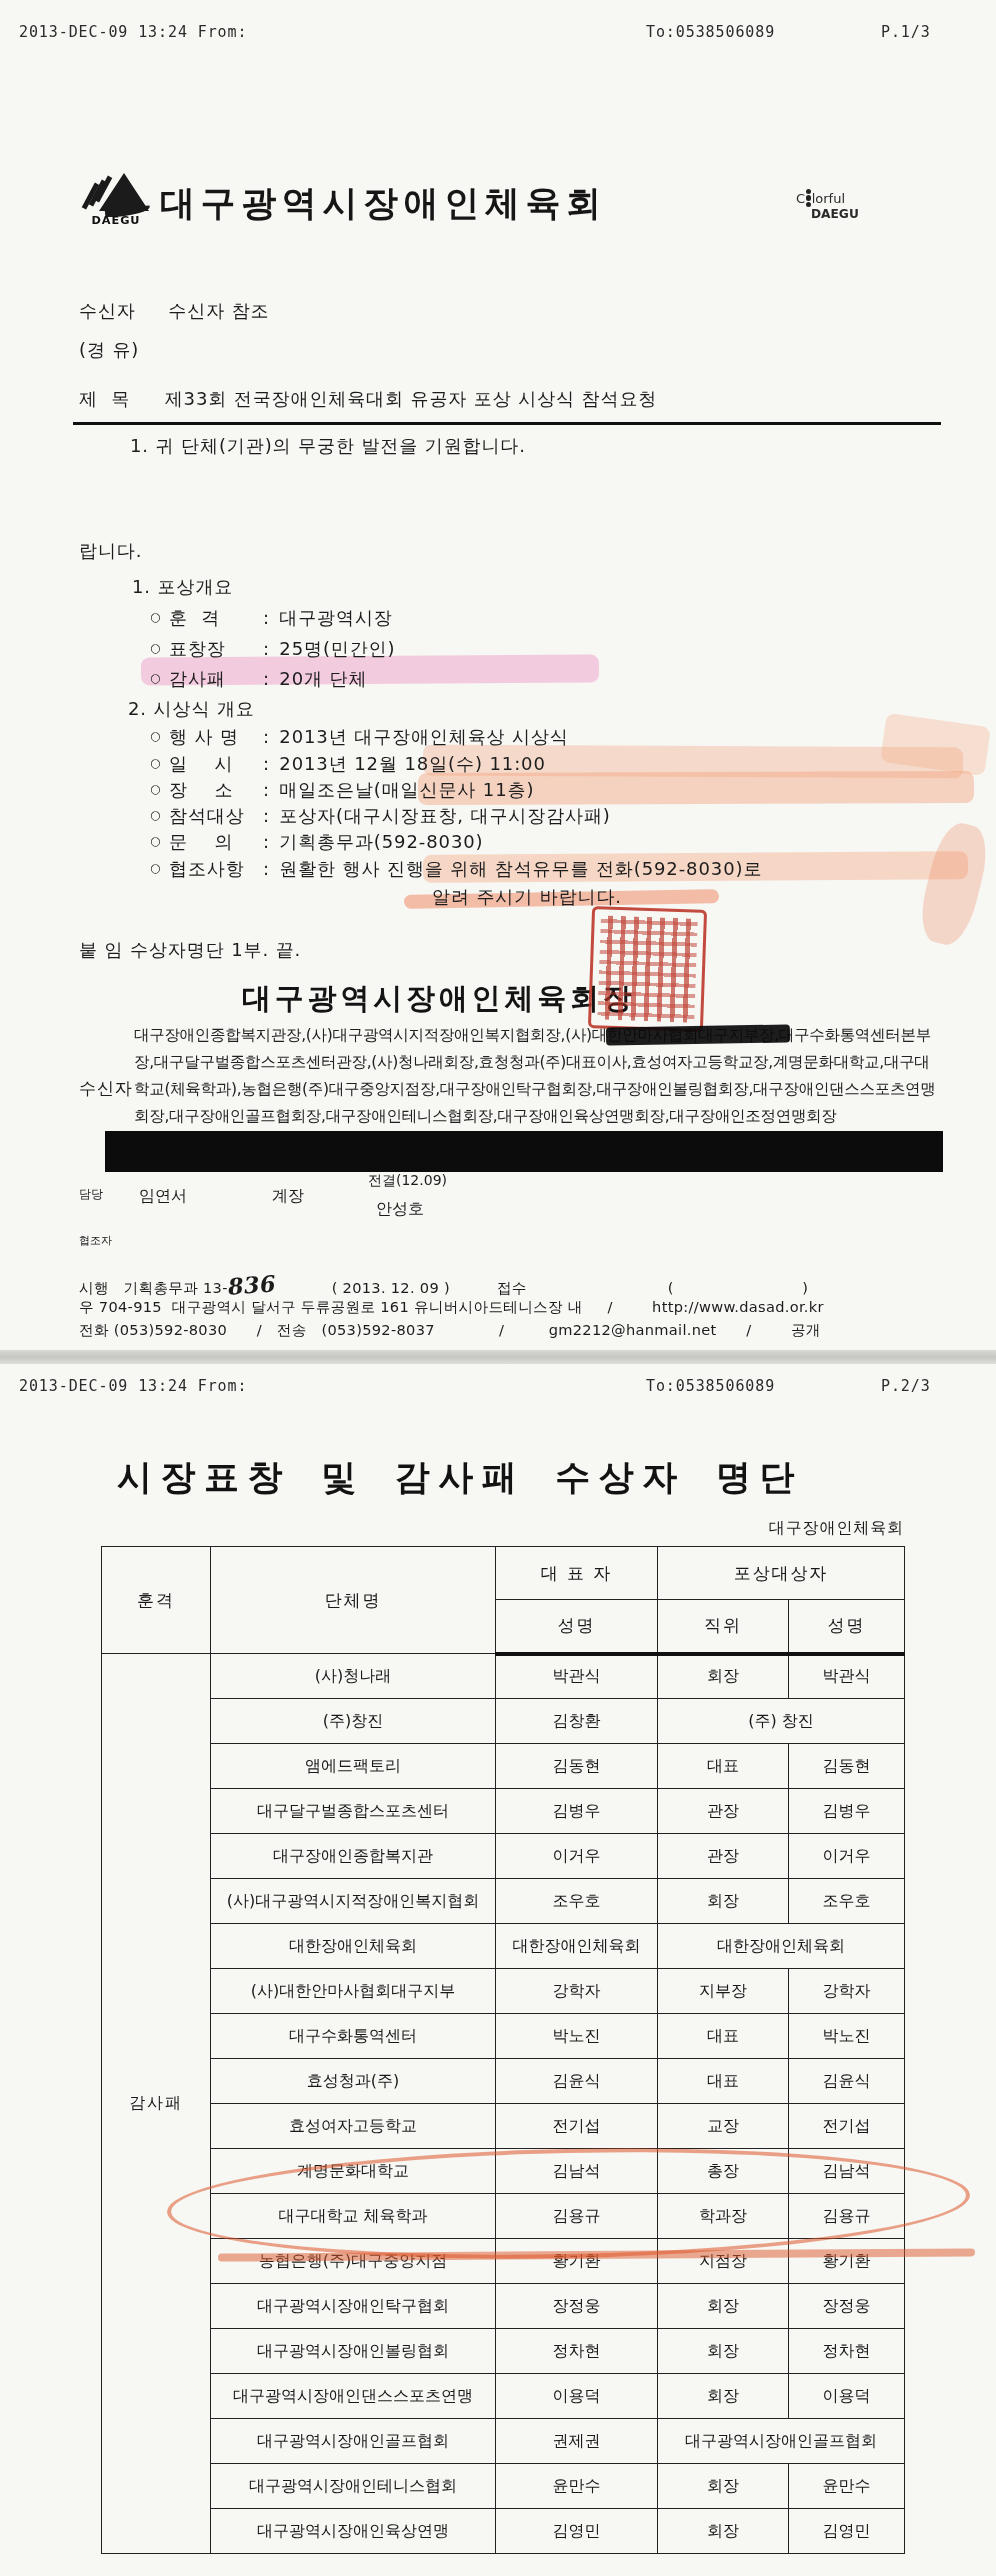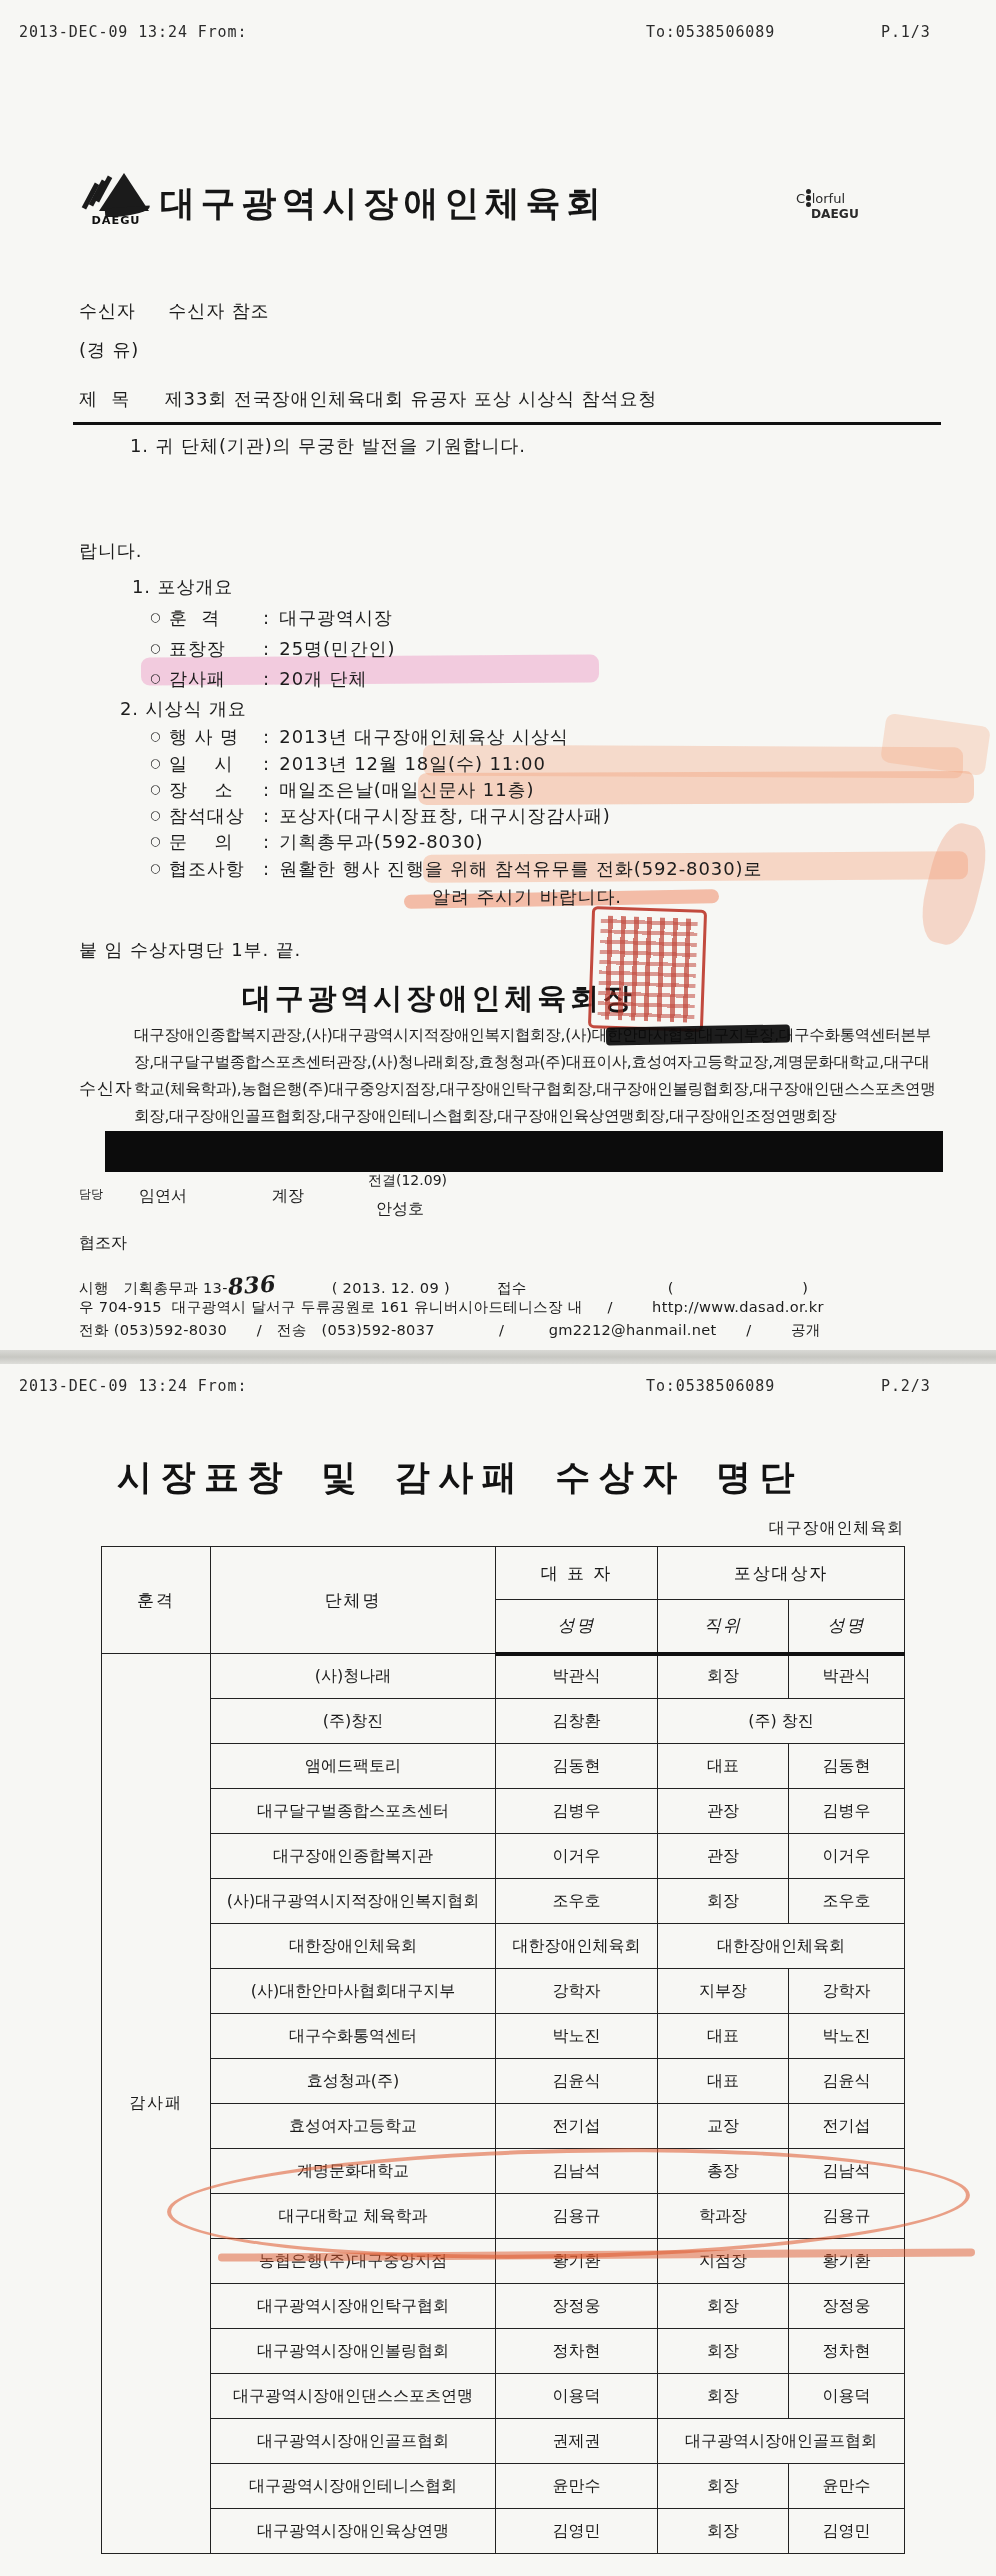--- a/index.html
+++ b/index.html
@@ -41,21 +41,21 @@
   .hand{font-family:"DejaVu Serif",serif;font-style:italic;font-size:22.5px;font-weight:bold;transform:rotate(-4deg);}
   .divider{background:linear-gradient(#d9d9d5,#c7c7c2 50%,#dededa);}
   
   .p2-title{font-family:"DejaVu Serif",serif;font-size:35px;font-weight:bold;
             letter-spacing:8.5px;word-spacing:9.4px;text-align:center;color:#121212;}
   .p2-org{font-family:"DejaVu Serif",serif;font-size:16px;text-align:right;letter-spacing:0.9px;}
   table.award{border-collapse:collapse;table-layout:fixed;background:transparent;}
   table.award th,table.award td{border:1.9px solid #222;text-align:center;vertical-align:middle;
             font-size:16px;font-weight:normal;padding:0 1.9px;overflow:hidden;color:#191919;}
   table.award thead th{font-size:17px;letter-spacing:1.9px;}
-  table.award thead tr:last-child th{border-bottom:4.7px solid #111;font-style:italic;}
+  table.award thead tr:last-child th{border-bottom:4.7px solid #111;}
   table.award thead tr:last-child th.span2{border-bottom:1.9px solid #222;}
   .hun-cell{font-size:18px;letter-spacing:1.9px;}
   .red-ellipse{border:4.7px solid rgba(222,88,44,.55);border-radius:50%;transform:rotate(-1.2deg);pointer-events:none;}
 </style>
 </head>
 <body>
 
 <div class="canvas">
 
   <div class="abs faxhdr" style="left:19px;top:22.5px;">2013-DEC-09 13:24 From:</div>
@@ -102,21 +102,21 @@
   <div class="abs line19" style="left:150px;top:606px;z-index:1;">
     <span class="bullet">○</span><span class="lbl">훈  격</span><span class="colon">:</span><span>대구광역시장</span>
   </div>
   <div class="abs line19" style="left:150px;top:637px;z-index:1;">
     <span class="bullet">○</span><span class="lbl">표창장</span><span class="colon">:</span><span>25명(민간인)</span>
   </div>
   <div class="abs line19" style="left:150px;top:667px;z-index:1;">
     <span class="bullet">○</span><span class="lbl">감사패</span><span class="colon">:</span><span>20개 단체</span>
   </div>
 
-  <div class="abs line19" style="left:120px;top:697px;z-index:1;">2. 시상식 개요</div>
+  <div class="abs line19" style="left:128px;top:697px;z-index:1;">2. 시상식 개요</div>
   <div class="abs line19" style="left:150px;top:725px;z-index:1;">
     <span class="bullet">○</span><span class="lbl">행 사 명</span><span class="colon">:</span><span>2013년 대구장애인체육상 시상식</span>
   </div>
   <div class="abs line19" style="left:150px;top:752px;z-index:1;">
     <span class="bullet">○</span><span class="lbl">일    시</span><span class="colon">:</span><span>2013년 12월 18일(수) 11:00</span>
   </div>
   <div class="abs line19" style="left:150px;top:778px;z-index:1;">
     <span class="bullet">○</span><span class="lbl">장    소</span><span class="colon">:</span><span>매일조은날(매일신문사 11층)</span>
   </div>
   <div class="abs line19" style="left:150px;top:804px;z-index:1;">
@@ -138,21 +138,21 @@
   <div class="abs recips" style="left:134px;top:1022px;width:810px;">대구장애인종합복지관장,(사)대구광역시지적장애인복지협회장,(사)대한안마사협회대구지부장,대구수화통역센터본부장,대구달구벌종합스포츠센터관장,(사)청나래회장,효청청과(주)대표이사,효성여자고등학교장,계명문화대학교,대구대학교(체육학과),농협은행(주)대구중앙지점장,대구장애인탁구협회장,대구장애인볼링협회장,대구장애인댄스스포츠연맹회장,대구장애인골프협회장,대구장애인테니스협회장,대구장애인육상연맹회장,대구장애인조정연맹회장</div>
   <div class="abs scribble" style="left:606px;top:1026px;width:184px;height:18px;"></div>
 
   <div class="abs blackbar" style="left:105px;top:1131px;width:838px;height:41px;"></div>
 
   <div class="abs" style="left:79px;top:1186px;font-size:12px;">담당</div>
   <div class="abs" style="left:139px;top:1186px;font-size:16px;">임연서</div>
   <div class="abs" style="left:272px;top:1186px;font-size:16px;">계장</div>
   <div class="abs" style="left:368px;top:1172px;font-size:14px;">전결(12.09)</div>
   <div class="abs" style="left:376px;top:1199px;font-size:16px;">안성호</div>
-  <div class="abs" style="left:79px;top:1233px;font-size:16px;">협조자</div>
+  <div class="abs" style="left:79px;top:1233px;font-size:11px;">협조자</div>
 
   <div class="abs small15 pre" style="left:79px;top:1272px;"><span>시행   기획총무과 13-</span><span class="hand" style="display:inline-block;">836</span><span style="margin-left:56px;">( 2013. 12. 09 )</span><span style="margin-left:47px;">접수</span><span style="margin-left:141px;">(                          )</span></div>
   <div class="abs small15 pre" style="left:79px;top:1298px;">우 704-915  대구광역시 달서구 두류공원로 161 유니버시아드테니스장 내     /        http://www.dasad.or.kr</div>
   <div class="abs small15 pre" style="left:79px;top:1321px;">전화 (053)592-8030      /   전송   (053)592-8037             /         gm2212@hanmail.net      /        공개</div>
 
   <div class="abs divider" style="left:0;top:1350px;width:997px;height:14px;"></div>
 
   <div class="abs faxhdr" style="left:19px;top:1377px;">2013-DEC-09 13:24 From:</div>
   <div class="abs faxhdr" style="left:646px;top:1377px;">To:0538506089</div>
   <div class="abs faxhdr" style="left:881px;top:1377px;">P.2/3</div>

